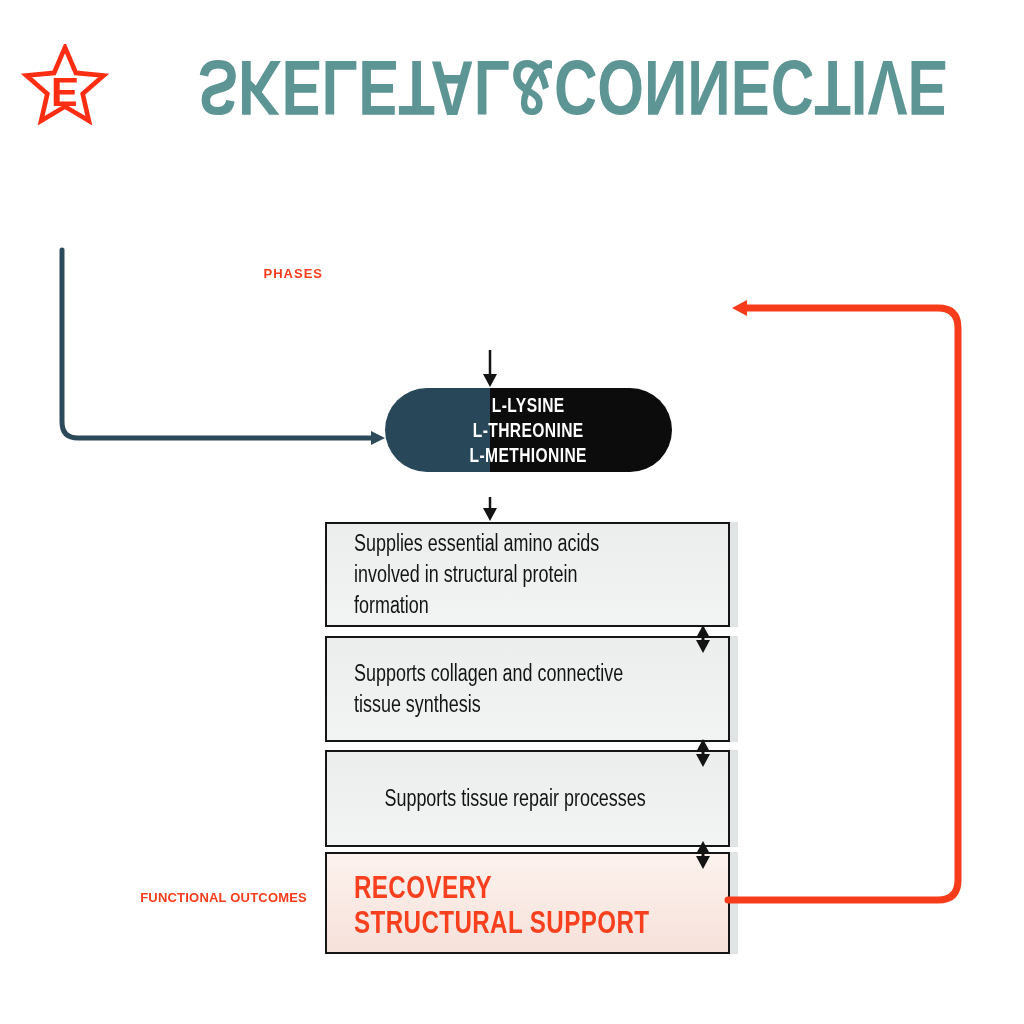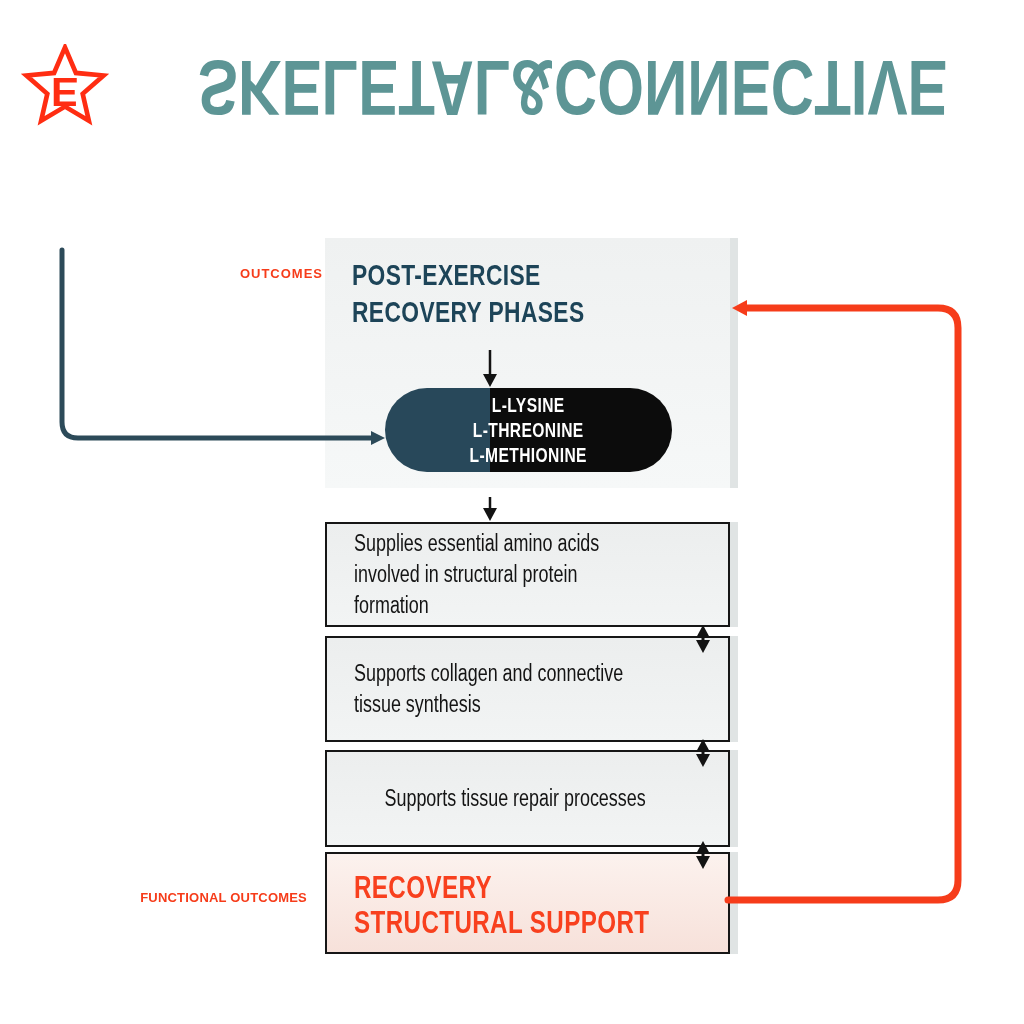--- a/index.html
+++ b/index.html
@@ -52,28 +52,22 @@
 <body>
 
 <div class="stage">
 
   <svg class="logo" viewBox="0 0 100 104">
     <polygon points="50,4 62.9,34.2 95.6,37.2 70.9,58.8 78.2,90.8 50,74 21.8,90.8 29.1,58.8 4.4,37.2 37.1,34.2" fill="none" stroke="#ff2d12" stroke-width="5.5" stroke-linejoin="miter"></polygon>
   </svg>
   <span class="logo-e">E</span>
   <div class="brand">SKELETAL&amp;CONNECTIVE</div>
 
-  <div class="side-label lbl-context">OUTCOMES</div>
+  <div class="side-label lbl-context">PHASES</div>
 
-  <div class="panel p-title">
-    <div class="title-text">
-      <div>POST-EXERCISE</div>
-      <div>RECOVERY PHASES</div>
-    </div>
-  </div>
 
   <div class="capsule">
     <div class="capsule-text">
       <div>L-LYSINE</div>
       <div>L-THREONINE</div>
       <div>L-METHIONINE</div>
     </div>
   </div>
 
   <div class="panel p-step p-s1">

